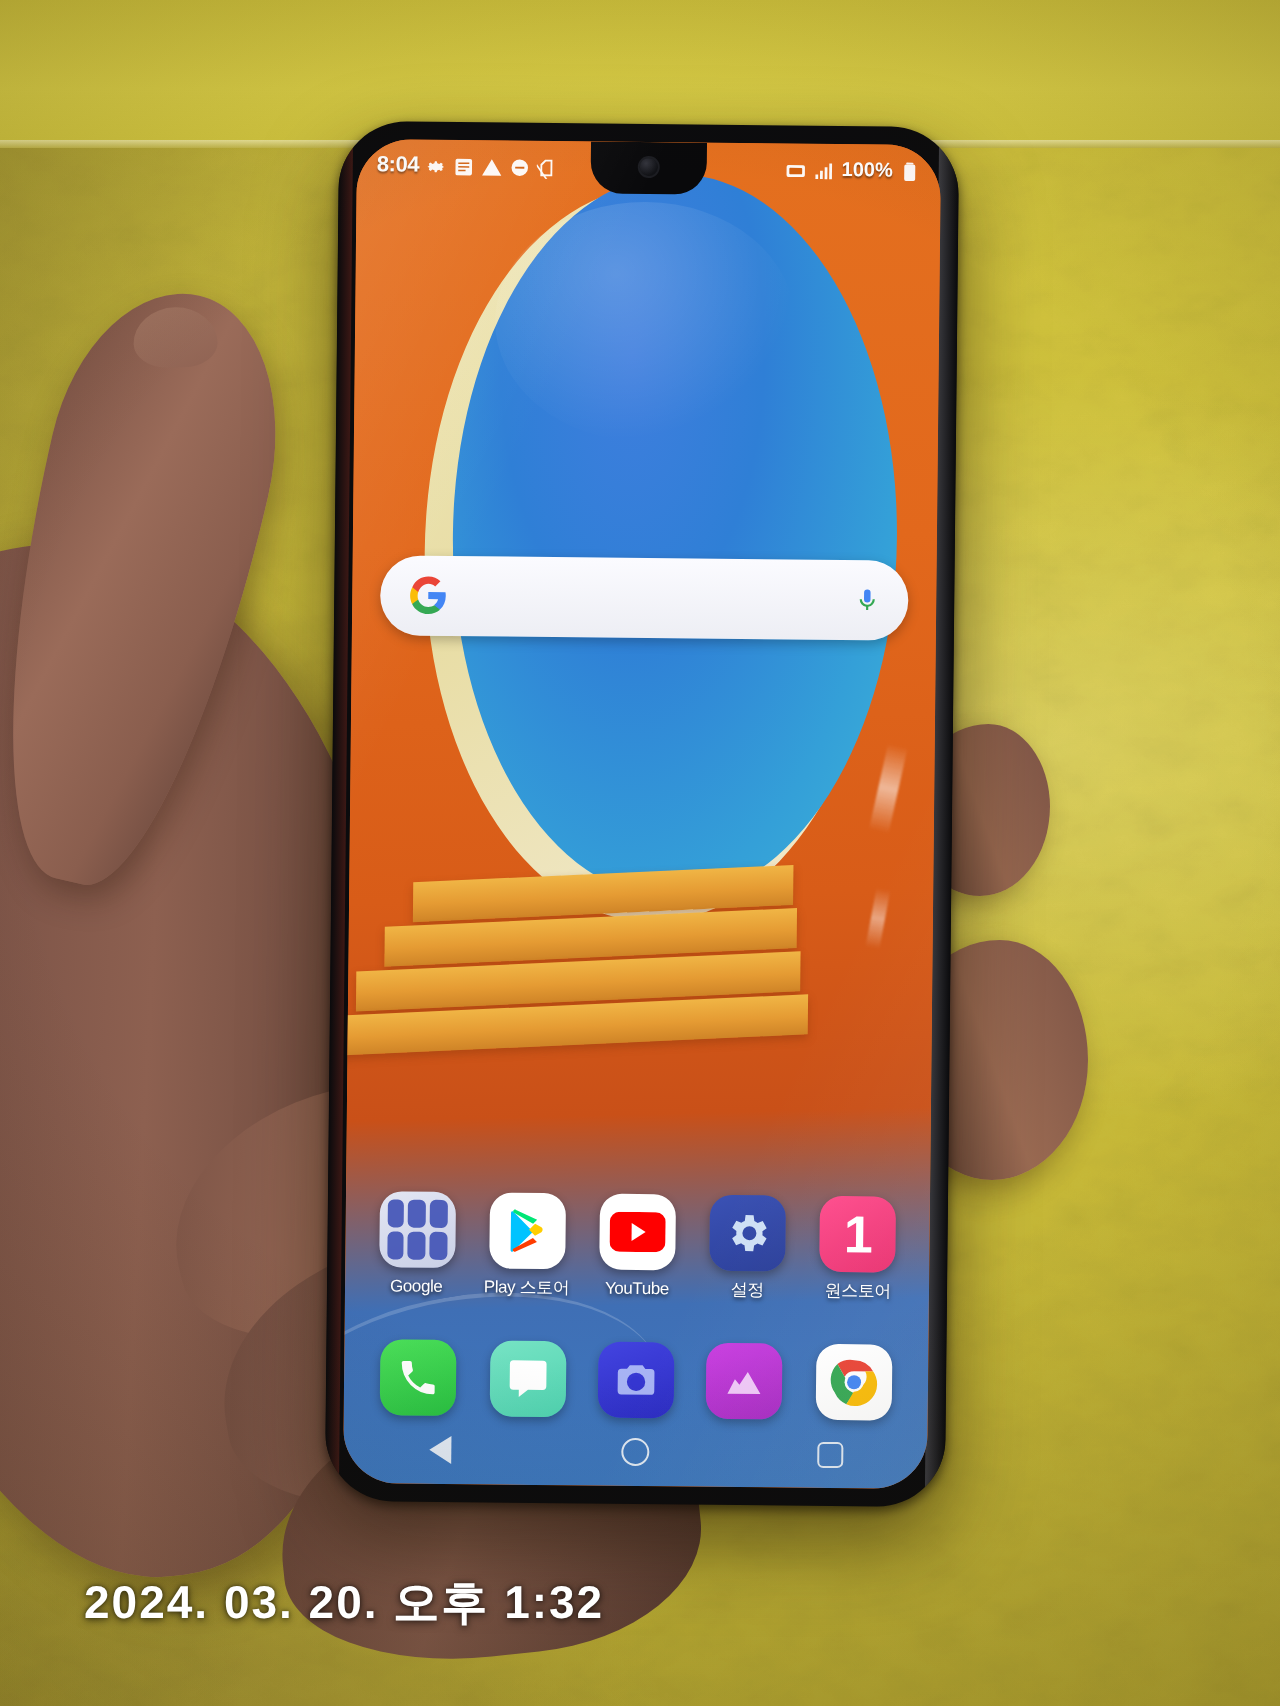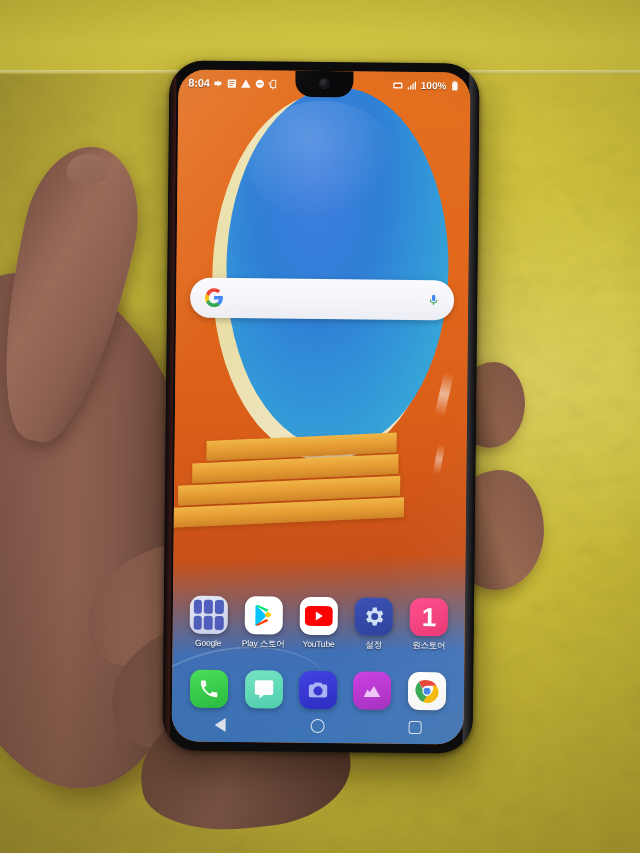--- a/index.html
+++ b/index.html
@@ -501,14 +501,15 @@
           <span class="nav-square"></span>
         </div>
       </div>
 
       <div class="screen-glare"></div>
     </div>
   </div>
 
   <div class="wall-vignette"></div>
 
+  <div class="timestamp">2024. 03. 20. 오후 1:32</div>
 
 </div>
 
 </body></html>

